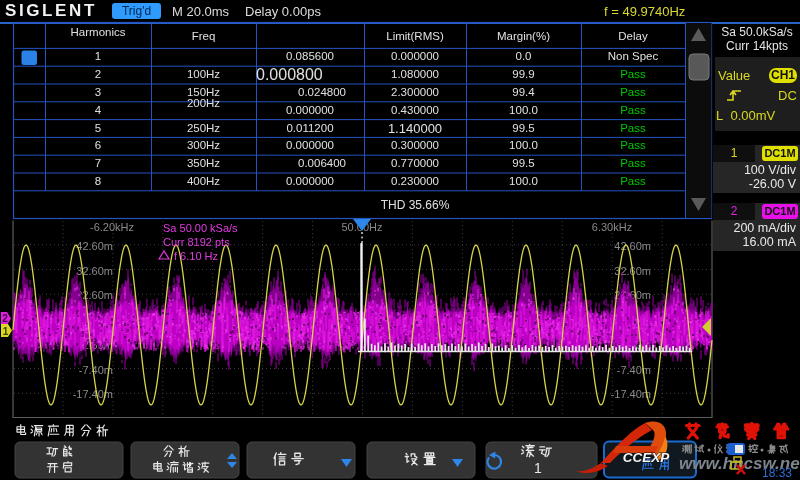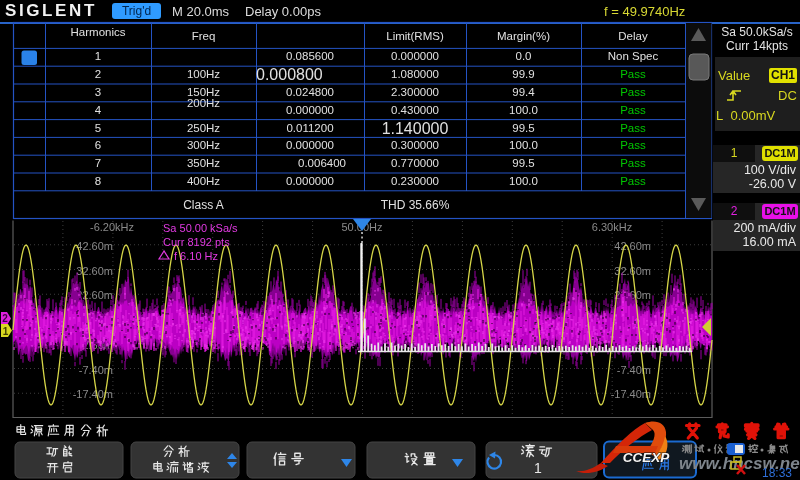--- a/index.html
+++ b/index.html
@@ -48,60 +48,59 @@
 <div class="t" style="left:466px;top:48.4px;width:115px;height:17.800000000000004px;line-height:17.800000000000004px;text-align:center;font-size:11.5px;color:#e0e0e0;">0.0</div>
 <div class="t" style="left:581px;top:48.4px;width:104px;height:17.800000000000004px;line-height:17.800000000000004px;text-align:center;font-size:11.5px;color:#e0e0e0;">Non Spec</div>
 <div class="t" style="left:45px;top:66.2px;width:106px;height:17.799999999999997px;line-height:17.799999999999997px;text-align:center;font-size:11.5px;color:#e0e0e0;">2</div>
 <div class="t" style="left:151px;top:66.2px;width:105px;height:17.799999999999997px;line-height:17.799999999999997px;text-align:center;font-size:11.5px;color:#e0e0e0;">100Hz</div>
 <div class="t" style="left:256px;top:66.2px;width:108px;height:21px;line-height:17.799999999999997px;text-align:left;font-size:16px;color:#e0e0e0;">0.000800</div>
 <div class="t" style="left:364px;top:66.2px;width:102px;height:25px;line-height:17.799999999999997px;text-align:center;font-size:11.5px;color:#e0e0e0;">1.080000</div>
 <div class="t" style="left:466px;top:66.2px;width:115px;height:17.799999999999997px;line-height:17.799999999999997px;text-align:center;font-size:11.5px;color:#e0e0e0;">99.9</div>
 <div class="t" style="left:581px;top:66.2px;width:104px;height:17.799999999999997px;line-height:17.799999999999997px;text-align:center;font-size:11.5px;color:#00c800;">Pass</div>
 <div class="t" style="left:45px;top:84.0px;width:106px;height:17.799999999999997px;line-height:17.799999999999997px;text-align:center;font-size:11.5px;color:#e0e0e0;">3</div>
 <div class="t" style="left:151px;top:84.0px;width:105px;height:17.799999999999997px;line-height:17.799999999999997px;text-align:center;font-size:11.5px;color:#e0e0e0;">150Hz</div>
-<div class="t" style="left:256px;top:84.0px;width:108px;height:17.799999999999997px;line-height:17.799999999999997px;text-align:center;font-size:11.5px;color:#e0e0e0;">0.024800</div>
+<div class="t" style="left:256px;top:84.0px;width:108px;height:17.799999999999997px;line-height:17.799999999999997px;text-align:center;font-size:11.5px;color:#e0e0e0;padding-left:12px;">0.024800</div>
 <div class="t" style="left:364px;top:84.0px;width:102px;height:17.799999999999997px;line-height:17.799999999999997px;text-align:center;font-size:11.5px;color:#e0e0e0;">2.300000</div>
 <div class="t" style="left:466px;top:84.0px;width:115px;height:17.799999999999997px;line-height:17.799999999999997px;text-align:center;font-size:11.5px;color:#e0e0e0;">99.4</div>
 <div class="t" style="left:581px;top:84.0px;width:104px;height:17.799999999999997px;line-height:17.799999999999997px;text-align:center;font-size:11.5px;color:#00c800;">Pass</div>
 <div class="t" style="left:45px;top:101.8px;width:106px;height:17.799999999999997px;line-height:17.799999999999997px;text-align:center;font-size:11.5px;color:#e0e0e0;">4</div>
 <div class="t" style="left:151px;top:95px;width:105px;height:17.799999999999997px;line-height:17.799999999999997px;text-align:center;font-size:11.5px;color:#e0e0e0;">200Hz</div>
 <div class="t" style="left:256px;top:101.8px;width:108px;height:17.799999999999997px;line-height:17.799999999999997px;text-align:center;font-size:11.5px;color:#e0e0e0;">0.000000</div>
 <div class="t" style="left:364px;top:101.8px;width:102px;height:17.799999999999997px;line-height:17.799999999999997px;text-align:center;font-size:11.5px;color:#e0e0e0;">0.430000</div>
 <div class="t" style="left:466px;top:101.8px;width:115px;height:17.799999999999997px;line-height:17.799999999999997px;text-align:center;font-size:11.5px;color:#e0e0e0;">100.0</div>
 <div class="t" style="left:581px;top:101.8px;width:104px;height:17.799999999999997px;line-height:17.799999999999997px;text-align:center;font-size:11.5px;color:#00c800;">Pass</div>
 <div class="t" style="left:45px;top:119.6px;width:106px;height:17.80000000000001px;line-height:17.80000000000001px;text-align:center;font-size:11.5px;color:#e0e0e0;">5</div>
 <div class="t" style="left:151px;top:119.6px;width:105px;height:17.80000000000001px;line-height:17.80000000000001px;text-align:center;font-size:11.5px;color:#e0e0e0;">250Hz</div>
 <div class="t" style="left:256px;top:119.6px;width:108px;height:17.80000000000001px;line-height:17.80000000000001px;text-align:center;font-size:11.5px;color:#e0e0e0;">0.011200</div>
-<div class="t" style="left:364px;top:119.6px;width:102px;height:17.80000000000001px;line-height:17.80000000000001px;text-align:center;font-size:16px;color:#e0e0e0;">1.140000</div>
+<div class="t" style="left:364px;top:119.6px;width:102px;height:17.80000000000001px;line-height:17.80000000000001px;text-align:center;font-size:13px;color:#e0e0e0;">1.140000</div>
 <div class="t" style="left:466px;top:119.6px;width:115px;height:17.80000000000001px;line-height:17.80000000000001px;text-align:center;font-size:11.5px;color:#e0e0e0;">99.5</div>
 <div class="t" style="left:581px;top:119.6px;width:104px;height:17.80000000000001px;line-height:17.80000000000001px;text-align:center;font-size:11.5px;color:#00c800;">Pass</div>
 <div class="t" style="left:45px;top:137.4px;width:106px;height:17.799999999999983px;line-height:17.799999999999983px;text-align:center;font-size:11.5px;color:#e0e0e0;">6</div>
 <div class="t" style="left:151px;top:137.4px;width:105px;height:17.799999999999983px;line-height:17.799999999999983px;text-align:center;font-size:11.5px;color:#e0e0e0;">300Hz</div>
 <div class="t" style="left:256px;top:137.4px;width:108px;height:17.799999999999983px;line-height:17.799999999999983px;text-align:center;font-size:11.5px;color:#e0e0e0;">0.000000</div>
 <div class="t" style="left:364px;top:137.4px;width:102px;height:17.799999999999983px;line-height:17.799999999999983px;text-align:center;font-size:11.5px;color:#e0e0e0;">0.300000</div>
 <div class="t" style="left:466px;top:137.4px;width:115px;height:17.799999999999983px;line-height:17.799999999999983px;text-align:center;font-size:11.5px;color:#e0e0e0;">100.0</div>
 <div class="t" style="left:581px;top:137.4px;width:104px;height:17.799999999999983px;line-height:17.799999999999983px;text-align:center;font-size:11.5px;color:#00c800;">Pass</div>
 <div class="t" style="left:45px;top:155.2px;width:106px;height:17.80000000000001px;line-height:17.80000000000001px;text-align:center;font-size:11.5px;color:#e0e0e0;">7</div>
 <div class="t" style="left:151px;top:155.2px;width:105px;height:17.80000000000001px;line-height:17.80000000000001px;text-align:center;font-size:11.5px;color:#e0e0e0;">350Hz</div>
 <div class="t" style="left:256px;top:155.2px;width:108px;height:17.80000000000001px;line-height:17.80000000000001px;text-align:center;font-size:11.5px;color:#e0e0e0;padding-left:12px;">0.006400</div>
 <div class="t" style="left:364px;top:155.2px;width:102px;height:17.80000000000001px;line-height:17.80000000000001px;text-align:center;font-size:11.5px;color:#e0e0e0;">0.770000</div>
 <div class="t" style="left:466px;top:155.2px;width:115px;height:17.80000000000001px;line-height:17.80000000000001px;text-align:center;font-size:11.5px;color:#e0e0e0;">99.5</div>
 <div class="t" style="left:581px;top:155.2px;width:104px;height:17.80000000000001px;line-height:17.80000000000001px;text-align:center;font-size:11.5px;color:#00c800;">Pass</div>
 <div class="t" style="left:45px;top:173.0px;width:106px;height:17.80000000000001px;line-height:17.80000000000001px;text-align:center;font-size:11.5px;color:#e0e0e0;">8</div>
 <div class="t" style="left:151px;top:173.0px;width:105px;height:17.80000000000001px;line-height:17.80000000000001px;text-align:center;font-size:11.5px;color:#e0e0e0;">400Hz</div>
 <div class="t" style="left:256px;top:173.0px;width:108px;height:17.80000000000001px;line-height:17.80000000000001px;text-align:center;font-size:11.5px;color:#e0e0e0;">0.000000</div>
 <div class="t" style="left:364px;top:173.0px;width:102px;height:17.80000000000001px;line-height:17.80000000000001px;text-align:center;font-size:11.5px;color:#e0e0e0;">0.230000</div>
 <div class="t" style="left:466px;top:173.0px;width:115px;height:17.80000000000001px;line-height:17.80000000000001px;text-align:center;font-size:11.5px;color:#e0e0e0;">100.0</div>
 <div class="t" style="left:581px;top:173.0px;width:104px;height:17.80000000000001px;line-height:17.80000000000001px;text-align:center;font-size:11.5px;color:#00c800;">Pass</div>
-<div class="t" style="left:151px;top:192px;width:105px;height:26px;line-height:26px;text-align:center;font-size:12px;color:#e0e0e0;">Class A</div>
 <div class="t" style="left:364px;top:192px;width:102px;height:26px;line-height:26px;text-align:center;font-size:12px;color:#e0e0e0;">THD 35.66%</div>
 <div class="t" style="left:714px;top:26px;width:86px;text-align:center;font-size:12px;color:#e4e4e4;line-height:13.5px;">Sa 50.0kSa/s<br>Curr 14kpts</div>
 <div class="t" style="left:715px;top:57px;width:85px;height:74px;background:#1e1e1e;"></div>
 <div class="t" style="left:718px;top:68px;font-size:13px;color:#d8d820;">Value</div>
-<div class="t" style="left:769px;top:68px;width:28px;height:15px;background:#e0e000;border-radius:2px;color:#111;font-size:12px;font-weight:bold;text-align:center;line-height:15px;">CH1</div>
+<div class="t" style="left:769px;top:68px;width:28px;height:15px;background:#e0e000;border-radius:7px;color:#111;font-size:12px;font-weight:bold;text-align:center;line-height:15px;">CH1</div>
 <svg class="t" style="left:726px;top:88px;" width="18" height="14" viewBox="0 0 18 14">
       <path d="M1,12 H7 V3 H15 M7,3 L4,7 M7,3 L10,7" stroke="#d8d820" stroke-width="1.6" fill="none"></path>
     </svg>
 <div class="t" style="left:778px;top:88px;font-size:13px;color:#d8d820;">DC</div>
 <div class="t" style="left:716px;top:108px;font-size:13px;color:#d8d820;">L&nbsp;&nbsp;0.00mV</div>
 <div class="t" style="left:713px;top:145px;width:87px;height:48px;background:#262626;"></div>
 <div class="t" style="left:713px;top:145px;width:42px;height:17px;background:#0f0f0f;color:#d8d820;font-size:12px;text-align:center;line-height:17px;">1</div>
 <div class="t" style="left:762px;top:146px;width:36px;height:15px;background:#e0e000;border-radius:3px;color:#111;font-size:11px;font-weight:bold;text-align:center;line-height:15px;">DC1M</div>
 <div class="t" style="right:4px;top:163px;font-size:12.5px;color:#e8e8e8;">100 V/div</div>
 <div class="t" style="right:4px;top:177px;font-size:12.5px;color:#e8e8e8;">-26.00 V</div>

